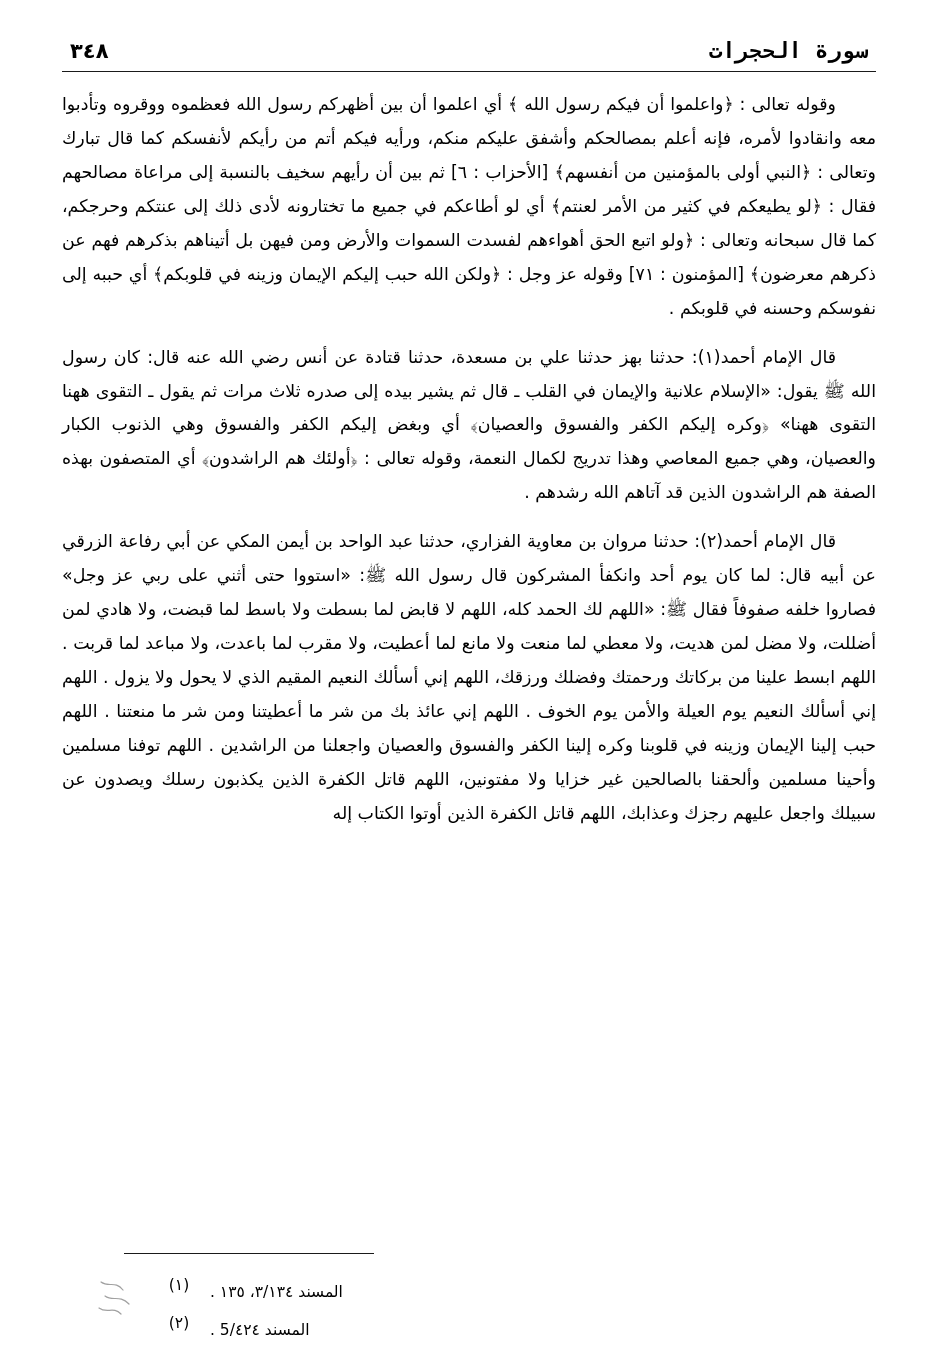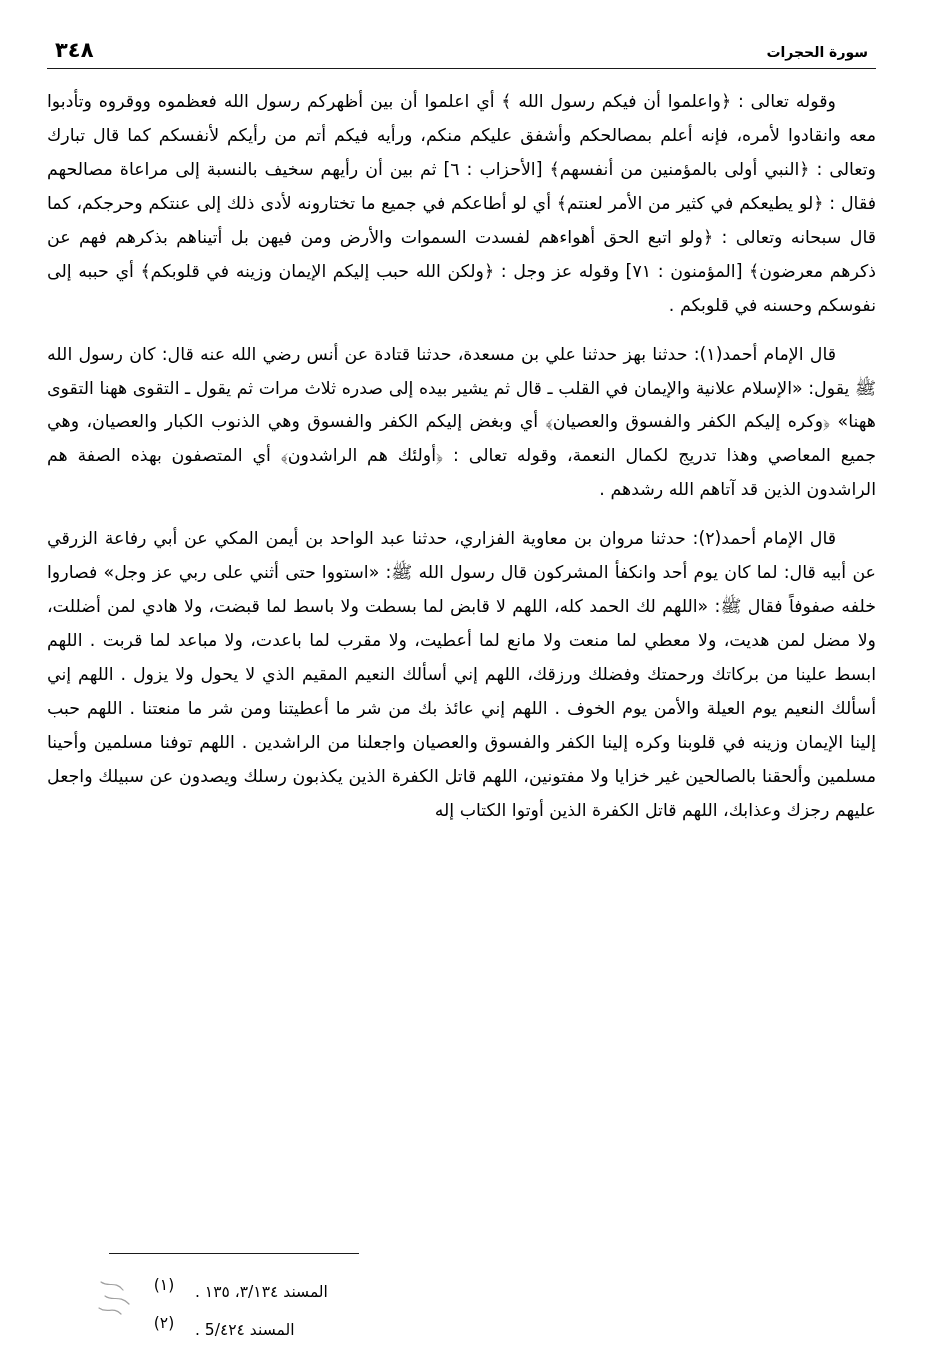--- a/index.html
+++ b/index.html
@@ -11,43 +11,44 @@
     width: 938px;
     height: 1370px;
     font-family: "DejaVu Sans", sans-serif;
     color: #000000;
     position: relative;
     overflow: hidden;
   }
   .page {
     position: absolute;
     inset: 0;
-    padding: 38px 62px 24px 47px;
+    padding: 38px 62px 24px 62px;
     box-sizing: border-box;
     display: flex;
     flex-direction: column;
   }
   
   .page-header {
     display: flex;
     flex-direction: row-reverse;
     justify-content: space-between;
     align-items: baseline;
     padding: 0 8px 6px 8px;
     border-bottom: 1.6px solid #1a1a1a;
     margin-bottom: 16px;
   }
   .page-number {
     font-size: 21px;
     font-weight: bold;
     letter-spacing: 1px;
   }
   .surah-title {
-    font-size: 14px;
+    font-size: 22px;
     font-weight: bold;
+    font-family: Liberation Mono, monospace;
   }
   
   .body-text {
     flex: 1 1 auto;
     font-size: 17.4px;
     line-height: 1.95;
     text-align: justify;
     text-align-last: right;
     direction: rtl;
   }

